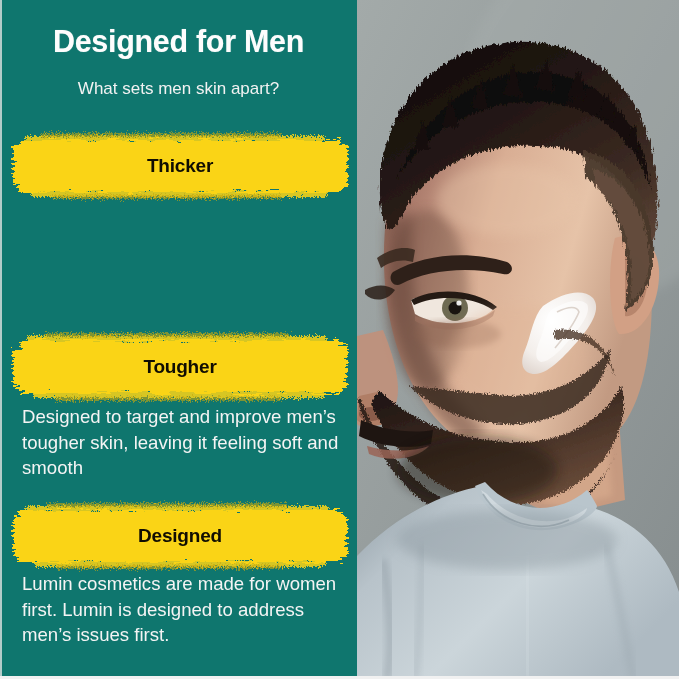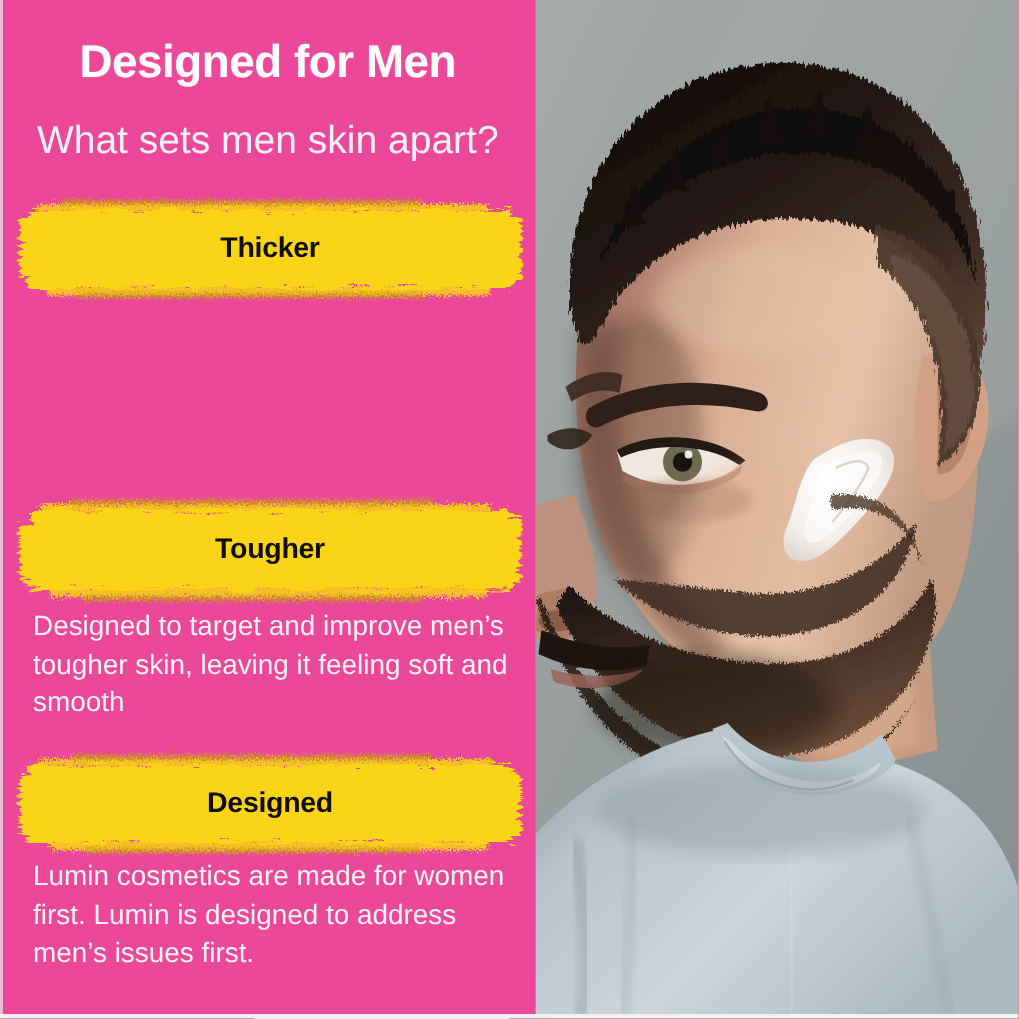--- a/index.html
+++ b/index.html
@@ -1,27 +1,27 @@
 <!DOCTYPE html>
 <html><head>
 <meta charset="utf-8">
 <style>
   html,body{margin:0;padding:0;background:#fff;}
   body{width:679px;height:679px;overflow:hidden;font-family:"Liberation Sans",sans-serif;}
   #page{position:relative;width:679px;height:679px;background:#000;overflow:hidden;}
 
   
-  #left-panel{position:absolute;left:0;top:0;width:357px;height:679px;background:#ec4899;overflow:hidden;padding-left:15px;}
+  #left-panel{position:absolute;left:0;top:0;width:357px;height:679px;background:#0f766e;overflow:hidden;}
   #panel-edge{position:absolute;left:0;top:0;width:2px;height:679px;background:#d8d8d8;opacity:.55;}
 
   #headline{position:absolute;left:0;top:26px;width:357px;text-align:center;
     color:#fdfdfd;font-size:30.5px;font-weight:bold;letter-spacing:-.3px;line-height:1;
     text-shadow:0 0 1px rgba(255,255,255,.35);}
   #subhead{position:absolute;left:0;top:80px;width:357px;text-align:center;
-    color:#f2f2f2;font-size:26px;font-weight:normal;line-height:1;}
+    color:#f2f2f2;font-size:17px;font-weight:normal;line-height:1;}
 
   
   .banner{position:absolute;left:11px;width:338px;height:72px;}
   .banner svg{position:absolute;left:0;top:0;width:100%;height:100%;display:block;}
   .banner-label{position:absolute;left:0;top:0;width:338px;height:72px;
     display:flex;align-items:center;justify-content:center;
     color:#100d02;font-size:19px;font-weight:bold;letter-spacing:-.2px;}
   #banner-1{top:130px;}
   #banner-2{top:331px;}
   #banner-3{top:500px;}

